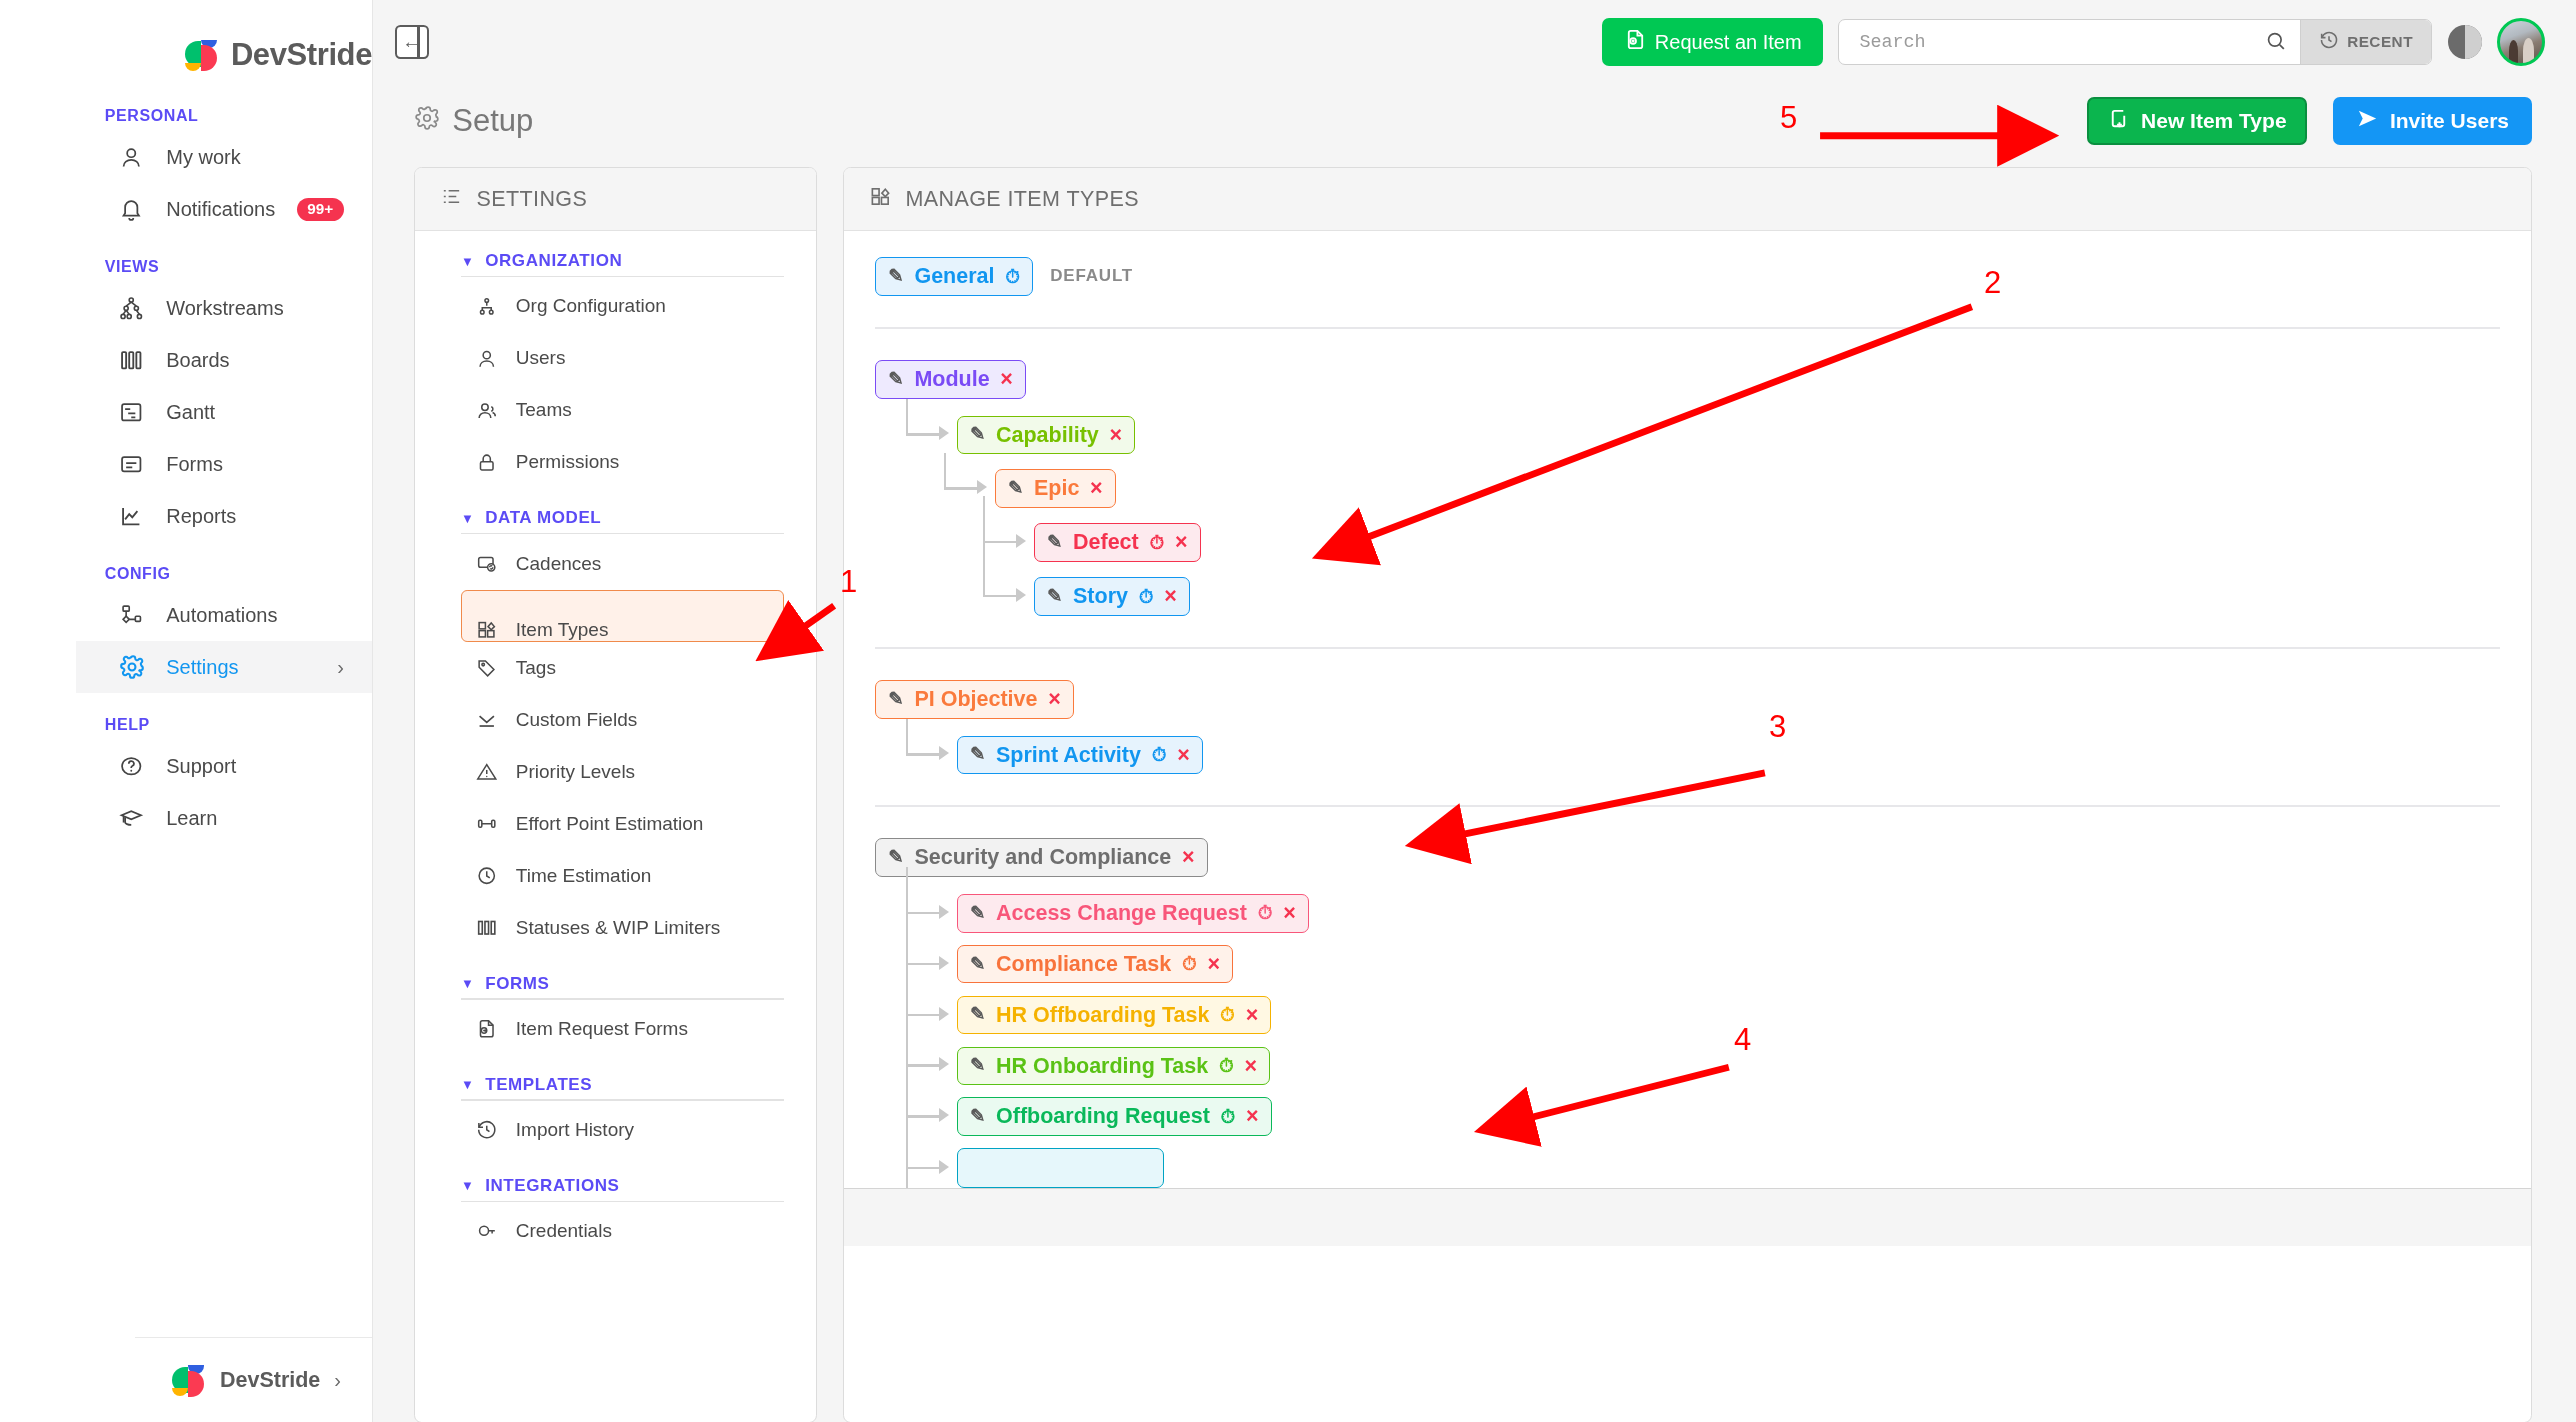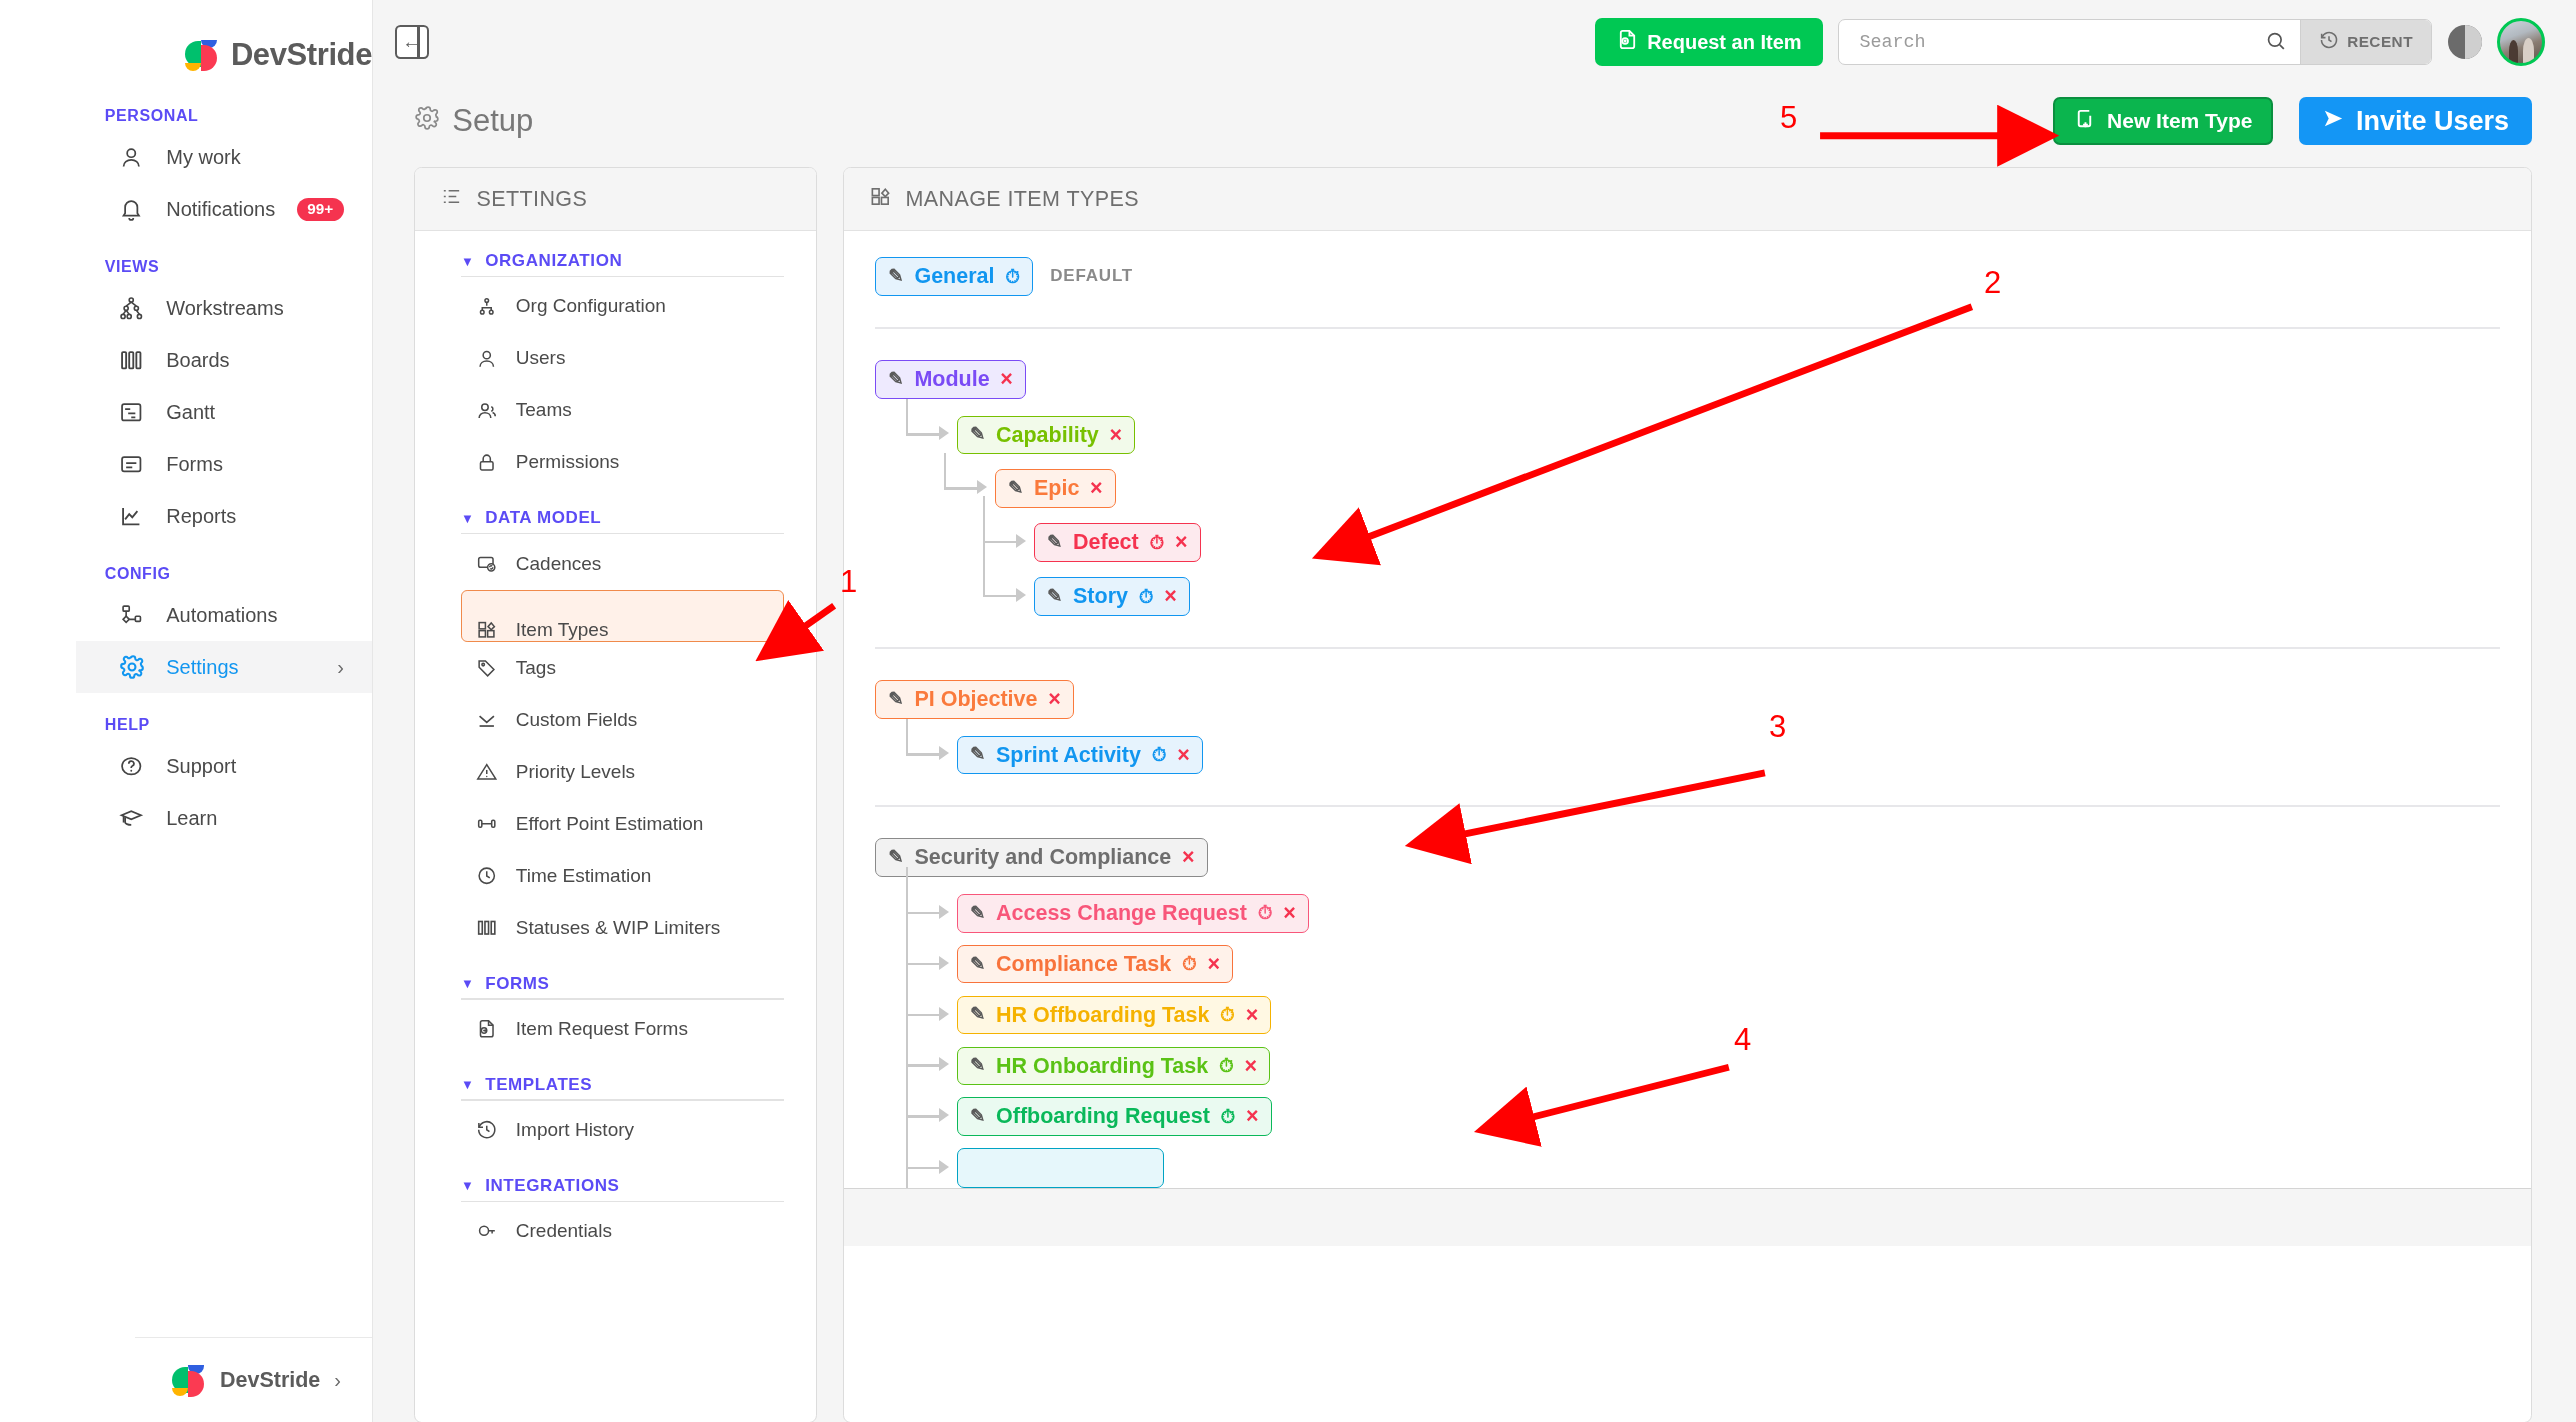--- a/index.html
+++ b/index.html
@@ -60,21 +60,21 @@
   .topbar { height: 84px; display: flex; align-items: center; padding: 0 31px 0 21.5px; gap: 15.3px; flex: 0 0 84px; }
   .collapse-btn {
     width: 34px; height: 34px; border: 2.3px solid #5c5c5c; border-radius: 5.4px;
     display: flex; align-items: center; justify-content: center; cursor: pointer;
     position: relative; color: #5c5c5c; font-size: 18.4px; background: #fff;
   }
   .collapse-btn::after { content: ""; position: absolute; right: 7px; top: 0; bottom: 0; width: 2.3px; background: #5c5c5c; }
   .topbar-spacer { flex: 1; }
   .btn-request {
     background: #00c853; color: #fff; border: none; border-radius: 7px;
-    height: 48px; padding: 0 21.5px; font-size: 20px; font-weight: bold;
+    height: 48px; padding: 0 21.5px; font-size: 20px; font-weight: normal;
     display: flex; align-items: center; gap: 8px; cursor: pointer;
     font-family: "Liberation Sans", sans-serif;
   }
   .search-wrap {
     display: flex; height: 46px; width: 594px; border: 1.5px solid #cfcfcf;
     border-radius: 7px; overflow: hidden; background: #fff;
   }
   .search-field { flex: 1; display: flex; align-items: center; padding: 0 14px 0 20px; gap: 7.7px; }
   .search-field input {
     border: none; outline: none; flex: 1; font-size: 18.4px; color: #6d28d9;
@@ -100,21 +100,21 @@
   .page-head { display: flex; align-items: center; padding: 0 44px 0 41px; height: 74px; gap: 14px; }
   .page-title { font-size: 31px; color: #787878; display: flex; align-items: center; gap: 12.3px; }
   .page-head-spacer { flex: 1; }
   .btn-green {
     background: #0bb54e; color: #fff; border: 2.3px solid #0a8f3f; border-radius: 7px;
     height: 48px; padding: 0 18.4px; font-size: 21px; font-weight: bold;
     display: flex; align-items: center; gap: 10.7px; cursor: pointer;
   }
   .btn-blue {
     background: #1496f5; color: #fff; border: none; border-radius: 7px;
-    height: 48px; padding: 0 23px; font-size: 27px; font-weight: bold;
+    height: 48px; padding: 0 23px; font-size: 21px; font-weight: bold;
     display: flex; align-items: center; gap: 10.7px; cursor: pointer; margin-left: 12.3px;
   }
 
   
   .panels { display: flex; gap: 26px; padding: 9.2px 44px 0 41px; flex: 1; min-height: 0; }
   .panel { background: #fff; border: 1.5px solid #dcdcdc; border-radius: 7.7px; display: flex; flex-direction: column; overflow: hidden; }
   .panel-head {
     background: #f5f5f5; border-bottom: 1.5px solid #e2e2e2; height: 63px;
     display: flex; align-items: center; gap: 14px; padding: 0 24.5px;
     font-size: 21.5px; color: #6e6e6e; letter-spacing: 0.4px;

